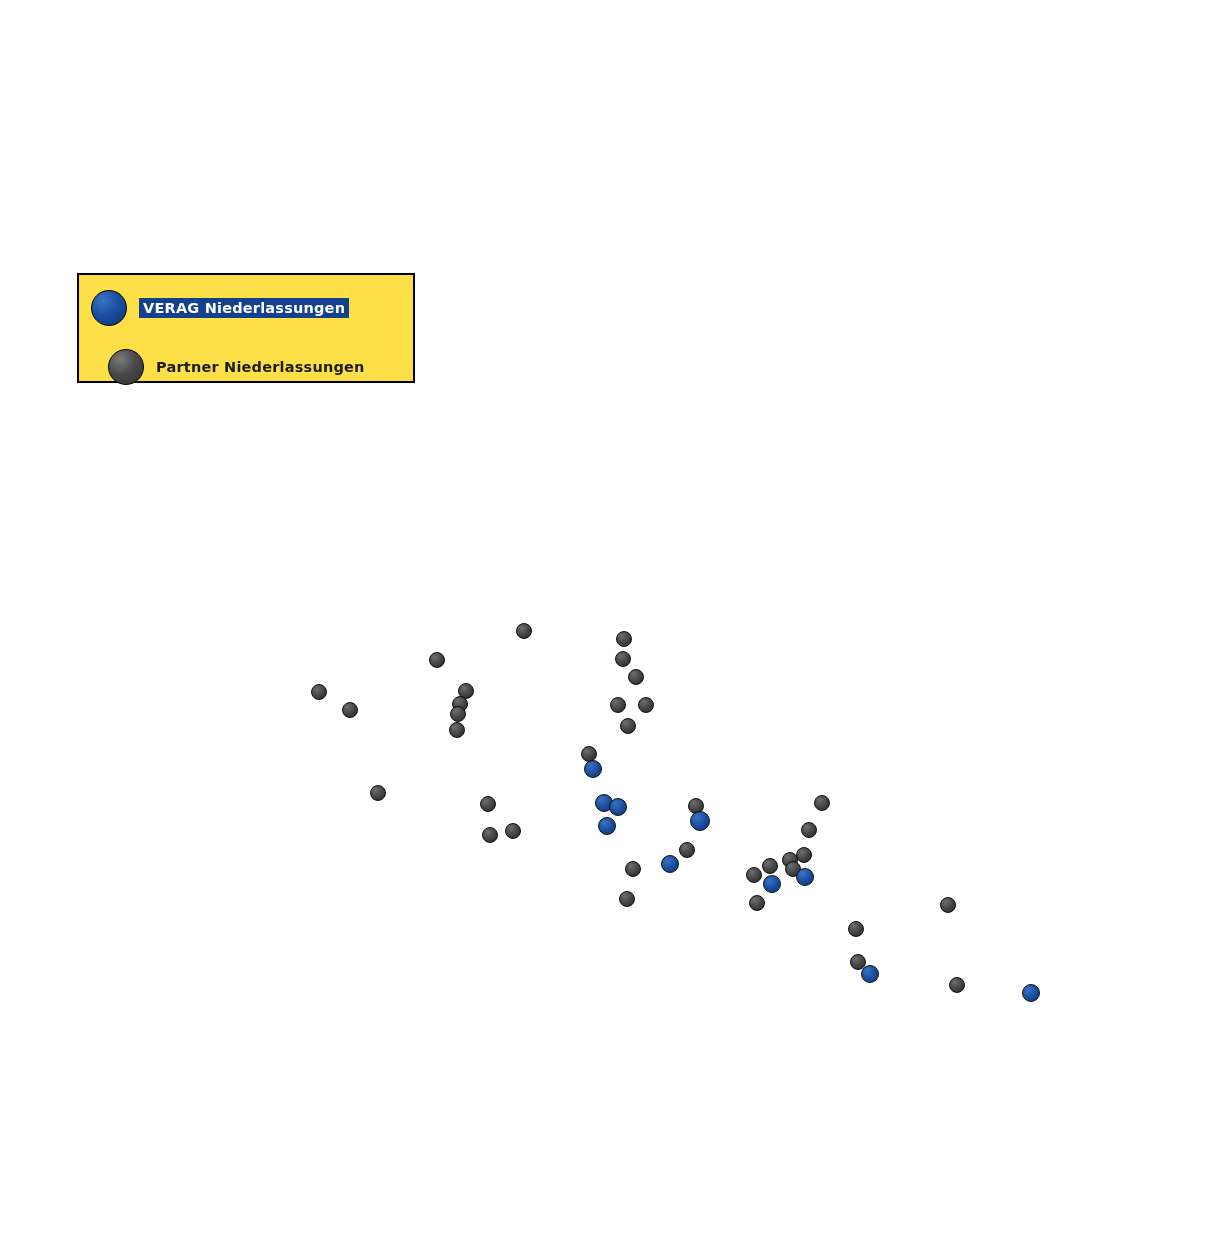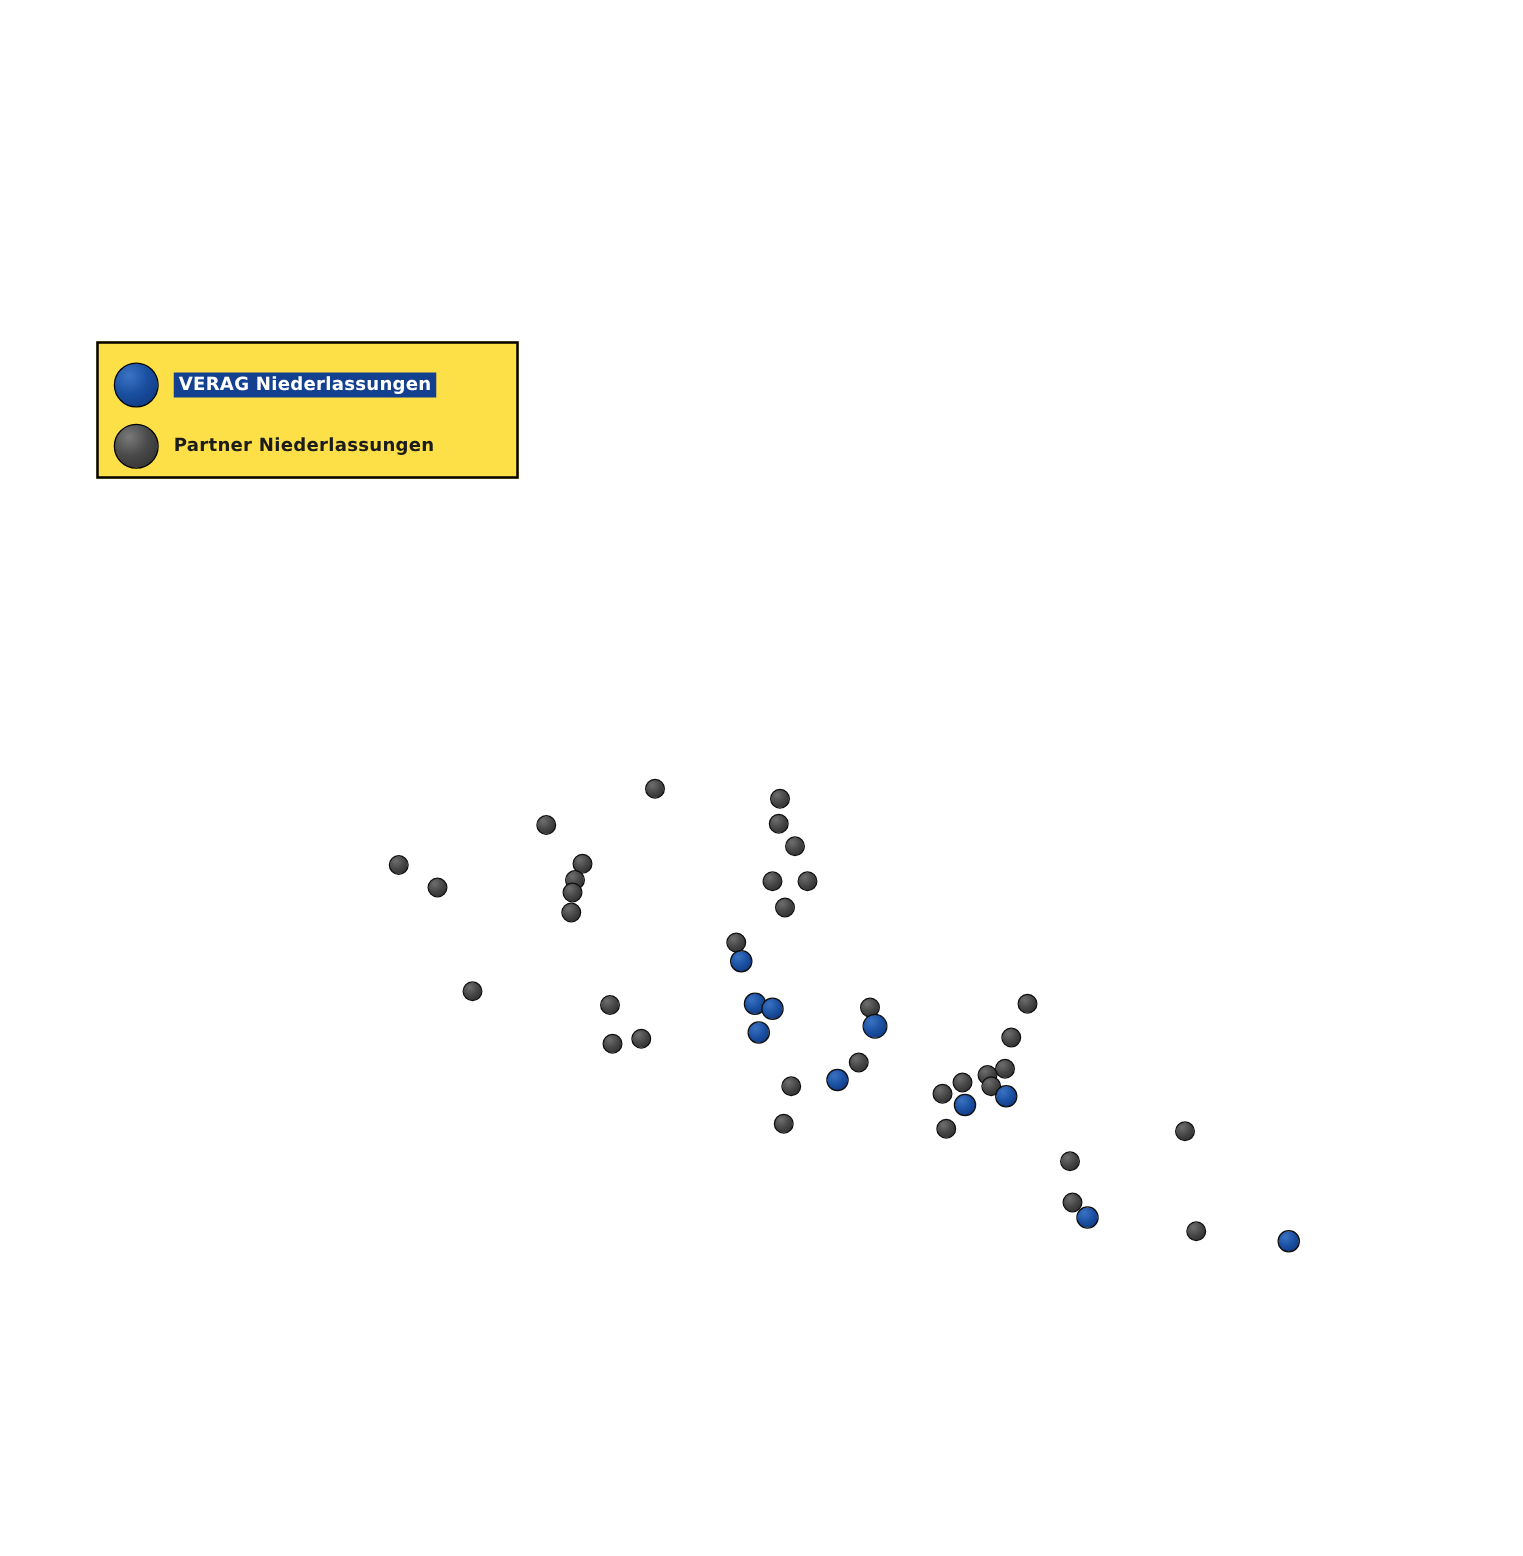--- a/index.html
+++ b/index.html
@@ -37,21 +37,21 @@
   }
   .legend-row {
     position: absolute;
     left: 0;
     width: 100%;
     height: 44px;
     display: flex;
     align-items: center;
   }
   .legend-row.r1 { top: 11px; }
-  .legend-row.r2 { top: 60px; }
+  .legend-row.r2 { top: 70px; padding-left: 17px; }
 
   .legend-marker {
     position: relative;
     margin-left: 12px;
     width: 36px;
     height: 36px;
     border-radius: 50%;
     border: 1.5px solid #000000;
     box-sizing: border-box;
     flex: 0 0 auto;

